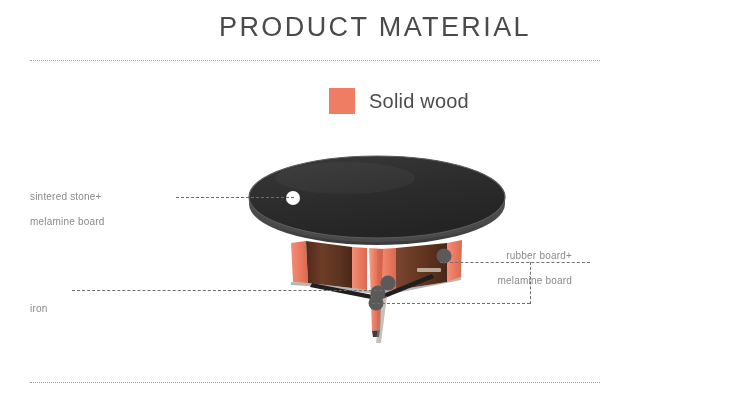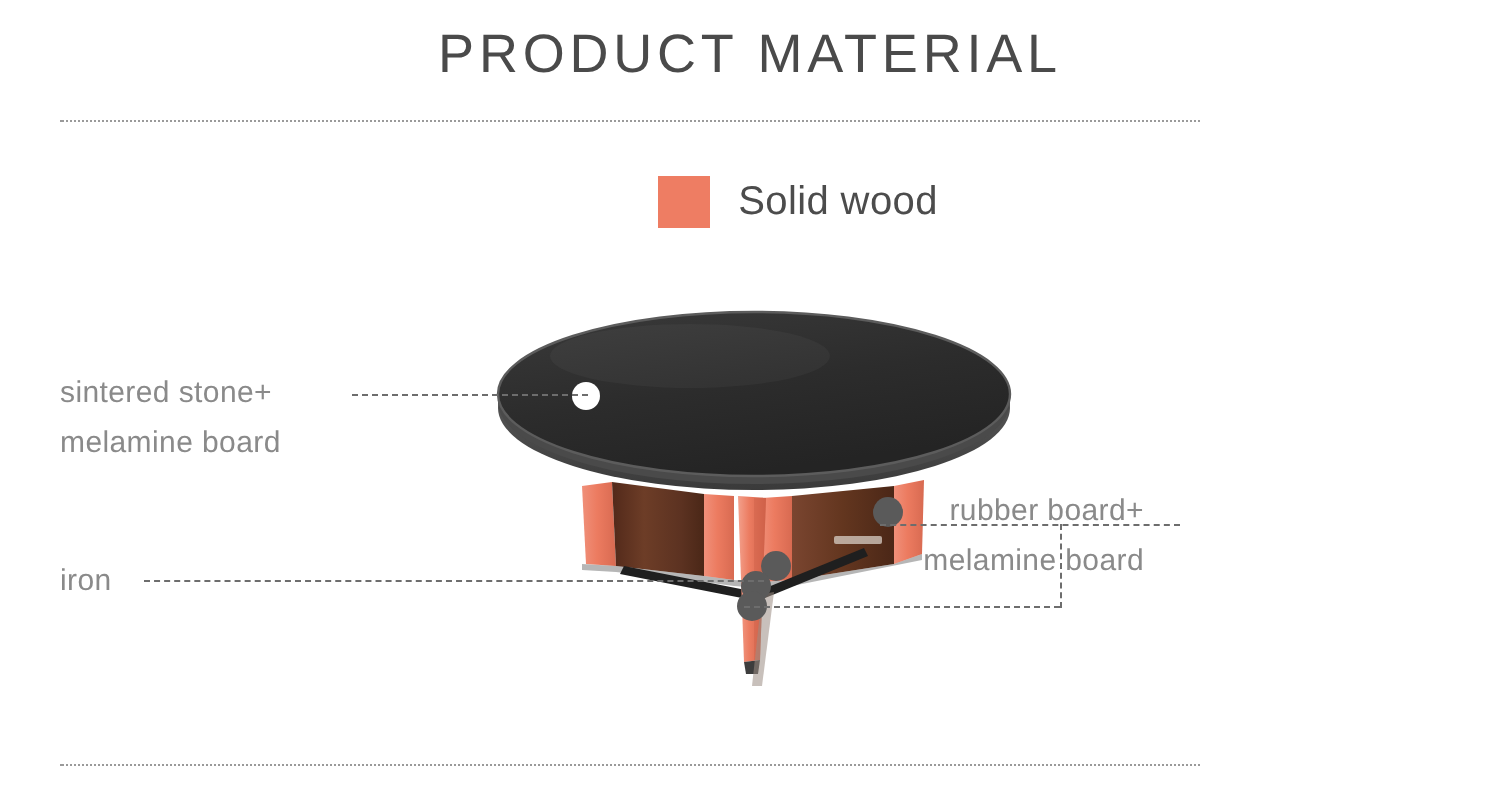--- a/index.html
+++ b/index.html
@@ -64,35 +64,35 @@
   #legend-label {
     font-size: 20px;
     font-weight: 300;
     color: #4c4c4c;
     letter-spacing: 0.2px;
   }
 
   
   .callout {
     position: absolute;
-    font-size: 15px;
+    font-size: 10px;
     font-weight: 300;
     color: #8a8a8a;
     line-height: 25px;
     letter-spacing: 0.2px;
     white-space: nowrap;
   }
   #callout-sintered {
     left: 30px;
     top: 184px;
     text-align: left;
   }
   #callout-iron {
     left: 30px;
-    top: 278px;
+    top: 296px;
     text-align: center;
   }
   #callout-rubber {
     right: 28px;
     top: 243px;
     text-align: right;
   }
 
   
   .leader-h {

